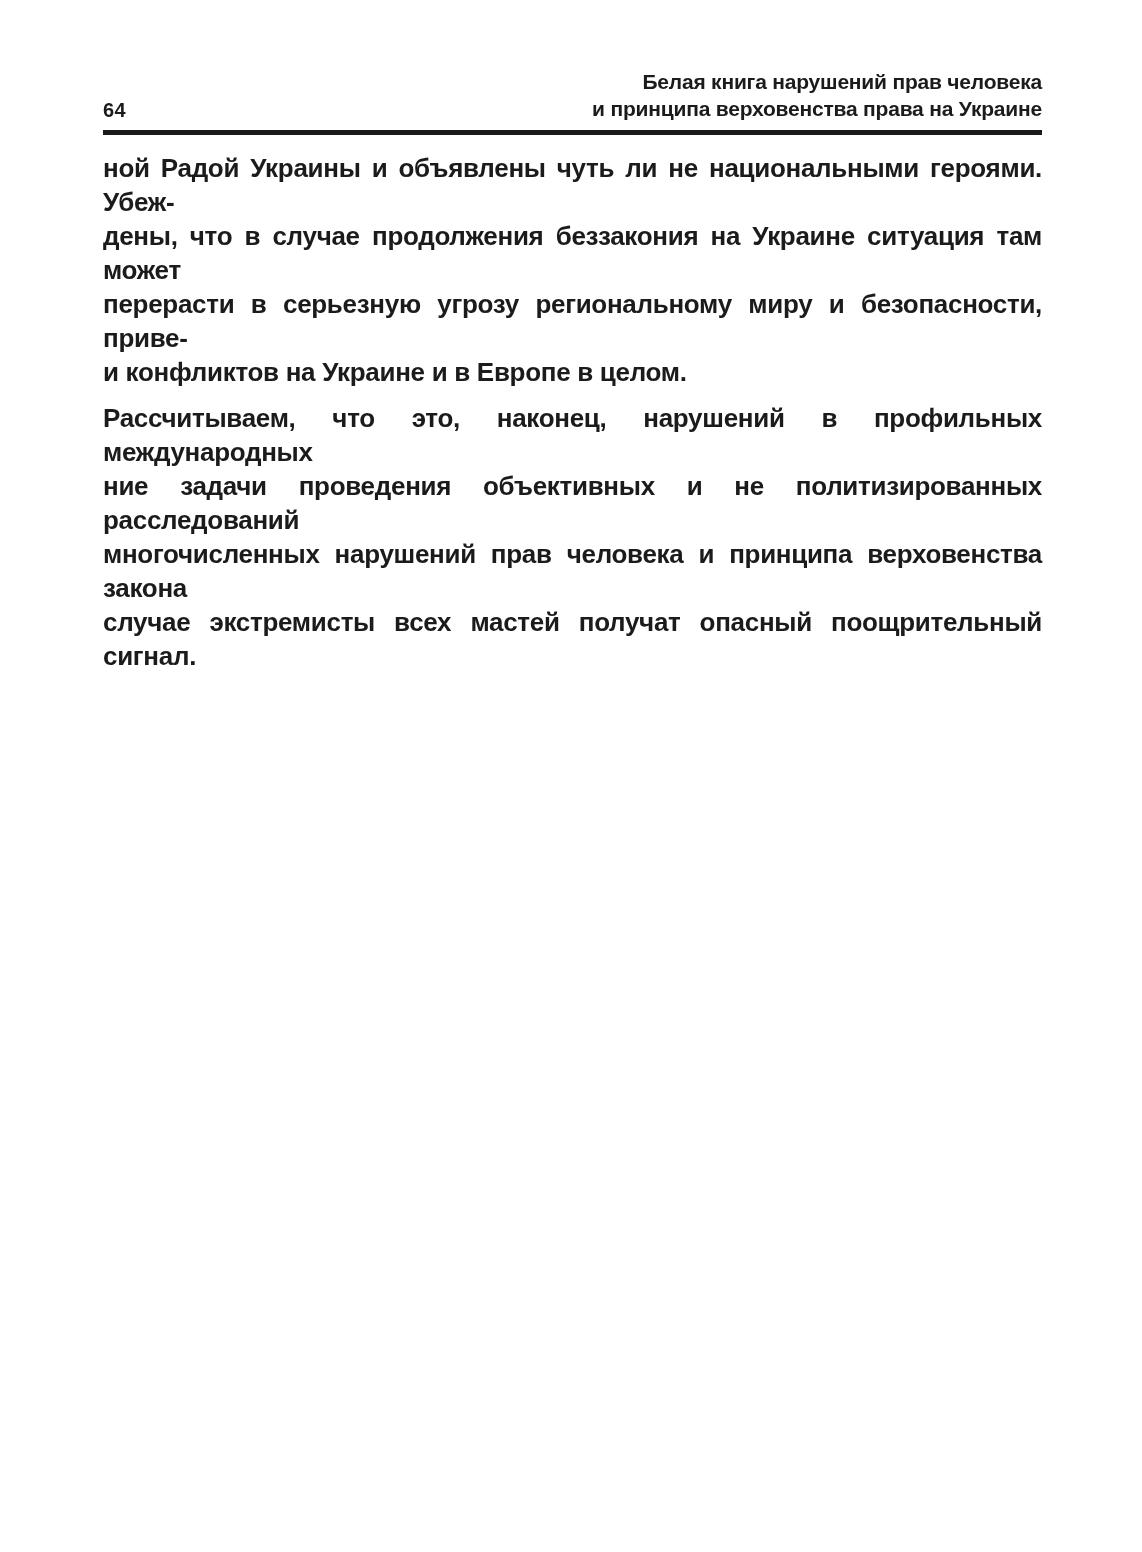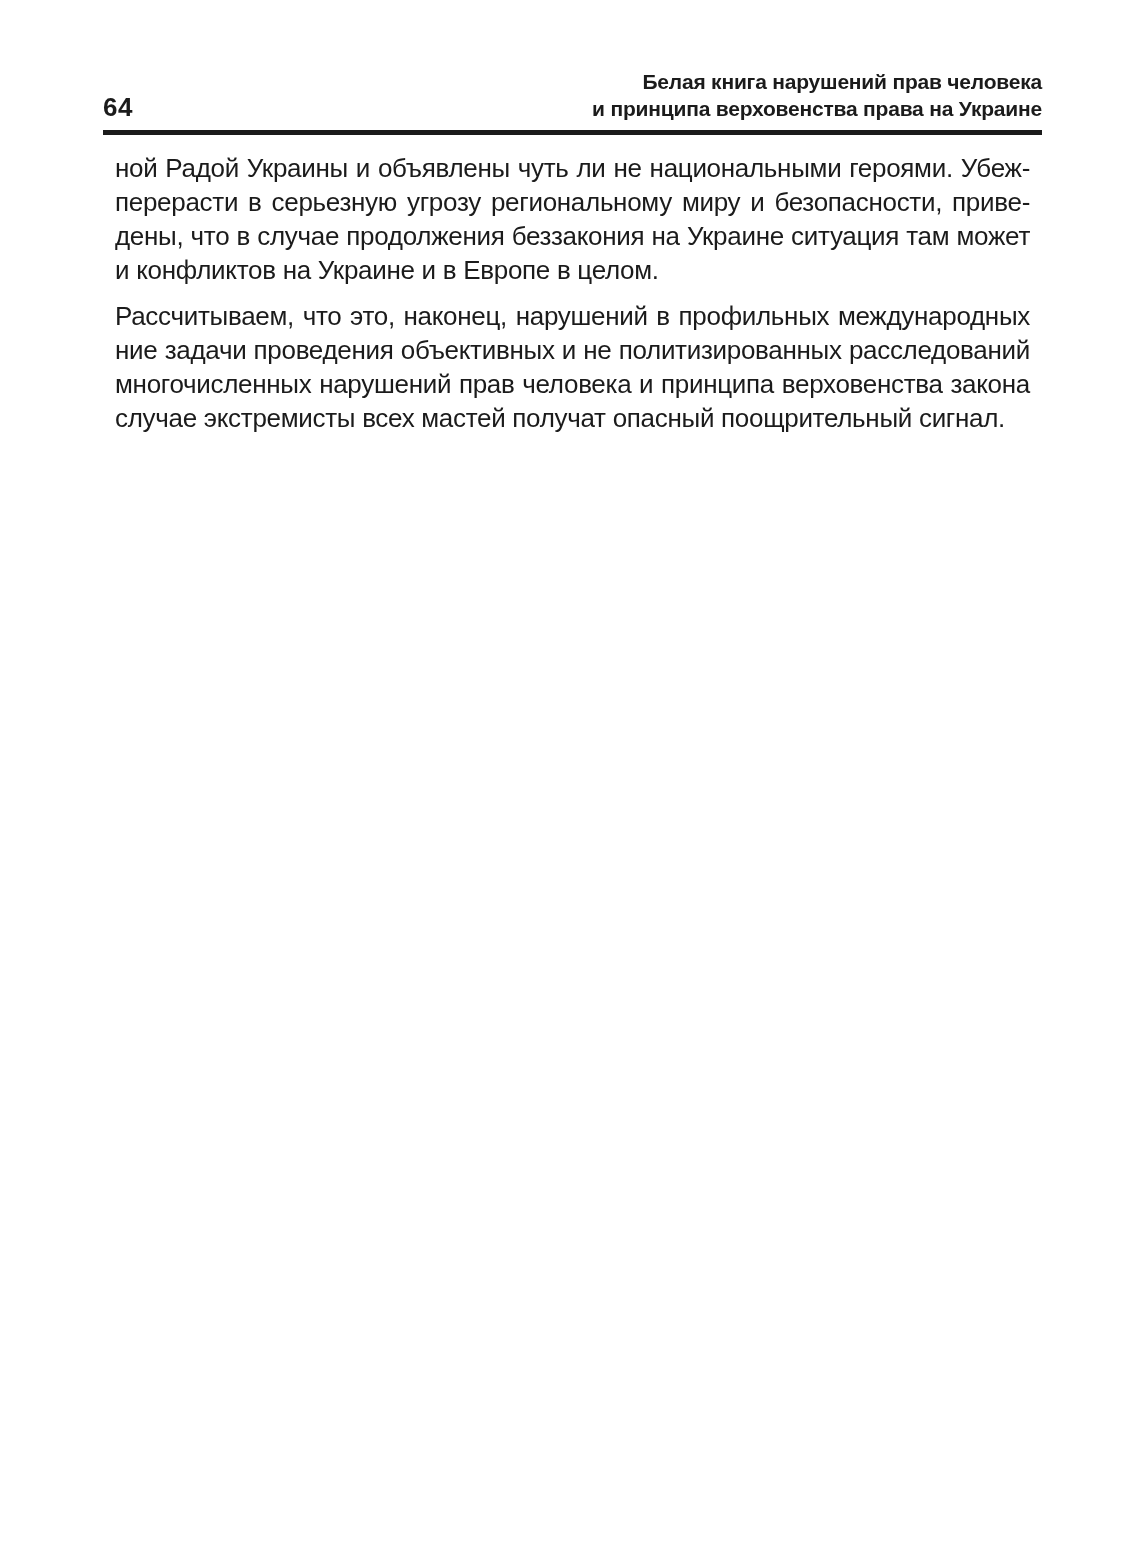--- a/index.html
+++ b/index.html
@@ -21,21 +21,21 @@
     left: 103px;
     top: 68px;
     width: 939px;
   }
   .header-row {
     display: flex;
     justify-content: space-between;
     align-items: flex-end;
   }
   .page-number {
-    font-size: 26px;
+    font-size: 20px;
     font-weight: bold;
     line-height: 1;
     padding-bottom: 2px;
     letter-spacing: 0.5px;
   }
   .running-title {
     text-align: right;
     font-size: 21px;
     font-weight: bold;
     line-height: 27px;
@@ -46,21 +46,22 @@
     height: 5px;
     background: #1b1b1b;
   }
   .body-text {
     margin-top: 16px;
     font-size: 26px;
     line-height: 34px;
     letter-spacing: -0.3px;
   }
   .para {
-    margin: 12px;
+    margin: 0;
+    font-weight: bold;
   }
   .para + .para {
     margin-top: 12px;
   }
   .line {
     text-align: justify;
     text-align-last: justify;
   }
   .line.last {
     text-align-last: left;
@@ -79,22 +80,22 @@
         <div>и принципа верховенства права на Украине</div>
       </div>
     </div>
 
     <div class="rule"></div>
 
     <div class="body-text">
 
       <div class="para">
         <div class="line">ной Радой Украины и объявлены чуть ли не национальными героями. Убеж-</div>
+        <div class="line">дены, что в случае продолжения беззакония на Украине ситуация там может</div>
         <div class="line">перерасти в серьезную угрозу региональному миру и безопасности, приве-</div>
-        <div class="line">дены, что в случае продолжения беззакония на Украине ситуация там может</div>
         <div class="line last">и конфликтов на Украине и в Европе в целом.</div>
       </div>
 
       <div class="para">
         <div class="line">Рассчитываем, что это, наконец, нарушений в профильных международных</div>
         <div class="line">ние задачи проведения объективных и не политизированных расследований</div>
         <div class="line">многочисленных нарушений прав человека и принципа верховенства закона</div>
         <div class="line last">случае экстремисты всех мастей получат опасный поощрительный сигнал.</div>
       </div>
 

